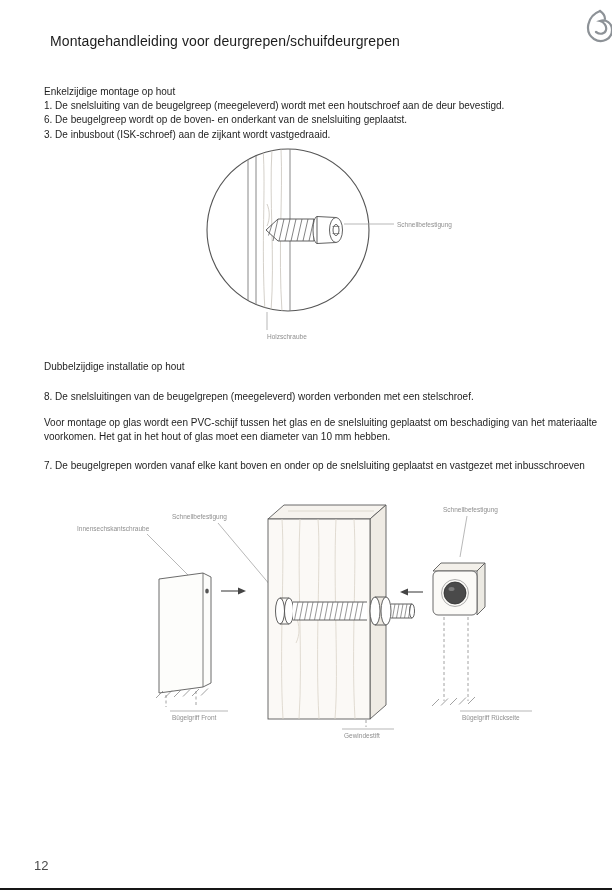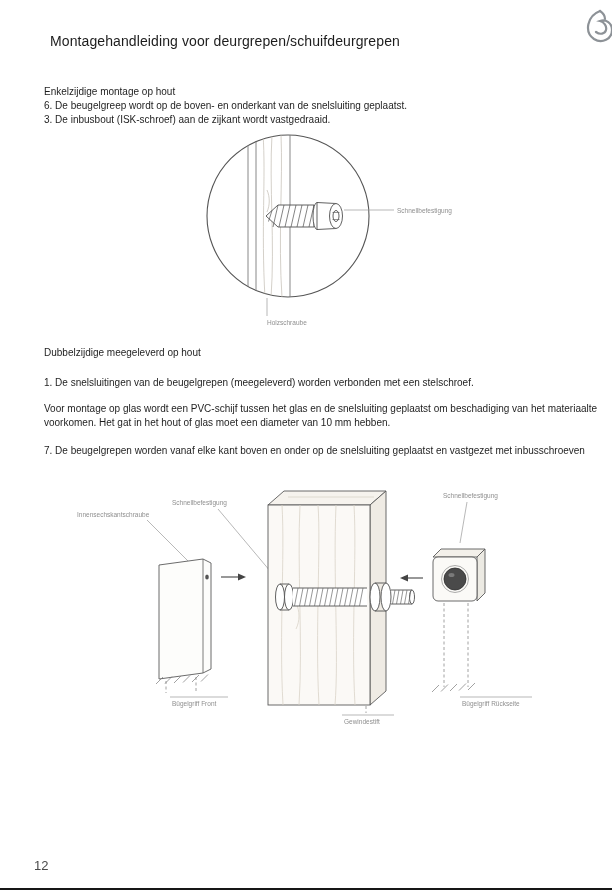--- a/index.html
+++ b/index.html
@@ -32,20 +32,21 @@
   <svg class="logo" width="44" height="44" viewBox="0 0 44 44">
     <path d="M24,5 C11,10 8,26 18,33 C26,38 36,33 36,24 C36,17 30,13 24,15 C28,16 31,20 30,24 C29,28 24,29 20,26" fill="none" stroke="#8d9297" stroke-width="2.2" stroke-linecap="round"></path>
     <path d="M24,5 C27,7 29,10 29,13" fill="none" stroke="#8d9297" stroke-width="2.2" stroke-linecap="round"></path>
   </svg>
 
   <h1 class="title">Montagehandleiding voor deurgrepen/schuifdeurgrepen</h1>
 
   <div class="content">
 
     <h2 id="h-single">Enkelzijdige montage op hout</h2>
+    <p class="step">1. De snelsluiting van de beugelgreep (meegeleverd) wordt met een houtschroef aan de deur bevestigd.</p>
     <p class="step">6. De beugelgreep wordt op de boven- en onderkant van de snelsluiting geplaatst.</p>
     <p class="step">3. De inbusbout (ISK-schroef) aan de zijkant wordt vastgedraaid.</p>
 
     <div class="fig" id="fig1">
       <svg width="612" height="202" viewBox="0 0 612 202">
         <defs>
           <clipPath id="c1">
               <circle cx="268" cy="84" r="81"></circle>
             </clipPath>
         </defs>
@@ -89,22 +90,22 @@
         </g>
 
         <line x1="324" y1="78" x2="374" y2="78" stroke="#9a9a9a" stroke-width="0.7"></line>
         <text x="377" y="80.5">Schnellbefestigung</text>
 
         <line x1="247" y1="166" x2="247" y2="184" stroke="#9a9a9a" stroke-width="0.7"></line>
         <text x="247" y="193">Holzschraube</text>
       </svg>
     </div>
 
-    <h2 id="h-double">Dubbelzijdige meegeleverd op hout</h2>
-    <p id="p-d1">1. De snelsluitingen van de beugelgrepen (meegeleverd) worden verbonden met een stelschroef.</p>
+    <h2 id="h-double">Dubbelzijdige installatie op hout</h2>
+    <p id="p-d1">8. De snelsluitingen van de beugelgrepen (meegeleverd) worden verbonden met een stelschroef.</p>
     <p id="p-d2">Voor montage op glas wordt een PVC-schijf tussen het glas en de snelsluiting geplaatst om beschadiging van het materiaalte voorkomen. Het gat in het hout of glas moet een diameter van 10 mm hebben.</p>
     <p id="p-d3">7. De beugelgrepen worden vanaf elke kant boven en onder op de snelsluiting geplaatst en vastgezet met inbusschroeven</p>
 
     <div class="fig" id="fig2">
       <svg width="612" height="250" viewBox="0 0 612 250">
 
         <text x="152" y="20">Schnellbefestigung</text>
         <line x1="198" y1="24" x2="261" y2="99" stroke="#9a9a9a" stroke-width="0.7"></line>
 
         <text x="57" y="32">Innensechskantschraube</text>

